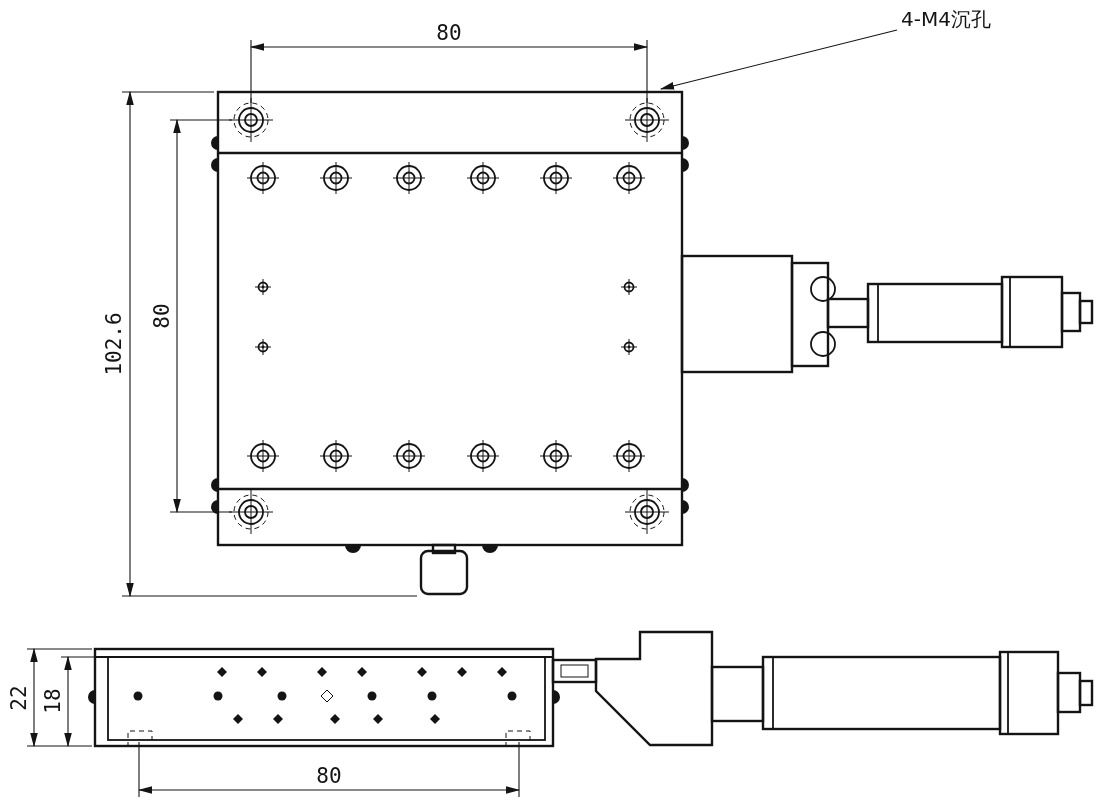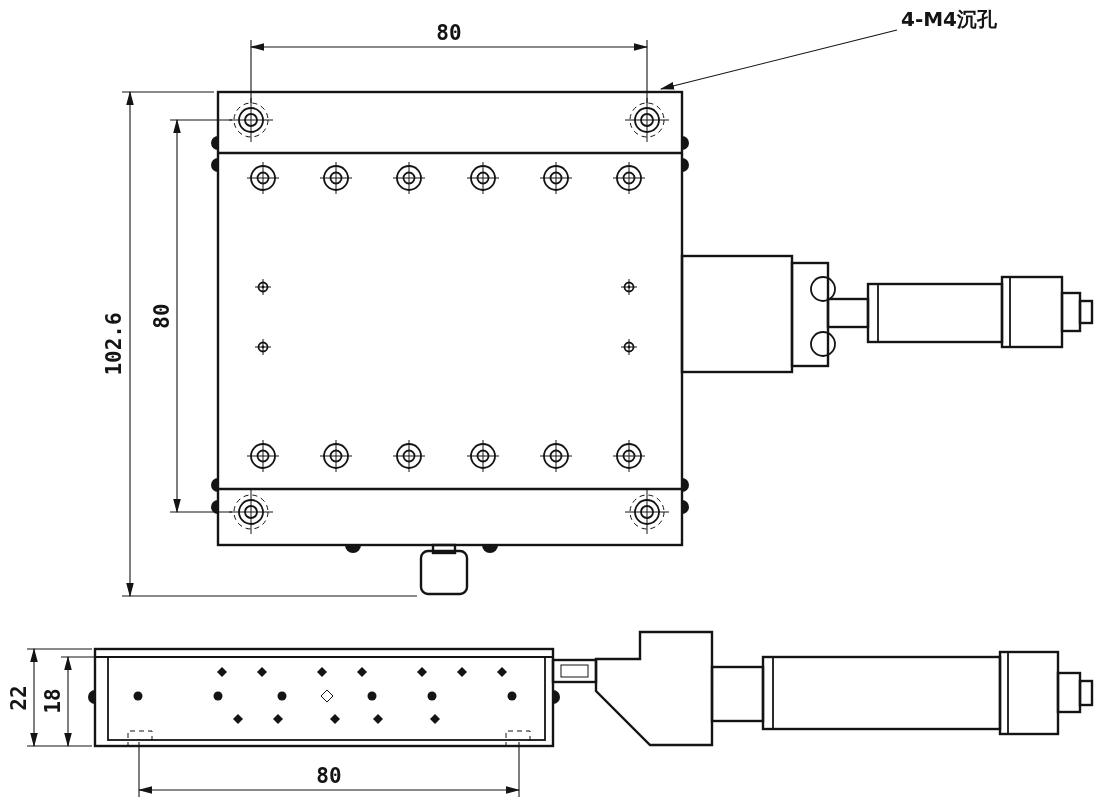--- a/index.html
+++ b/index.html
@@ -1,17 +1,17 @@
 <!DOCTYPE html>
 <html><head>
 <meta charset="utf-8">
 <title>drawing</title>
 <style>
   html,body{margin:0;padding:0;background:#ffffff;}
-  .frame{position:relative;width:1118px;height:812px;background:#ffffff;overflow:hidden;font-weight:bold;}
+  .frame{position:relative;width:1118px;height:812px;background:#ffffff;overflow:hidden;}
   svg{display:block;}
   .outline{fill:none;stroke:#141414;stroke-width:2.4;stroke-linejoin:miter;}
   .med{fill:none;stroke:#141414;stroke-width:1.8;}
   .thin{fill:none;stroke:#141414;stroke-width:1;}
   .dimline{fill:none;stroke:#141414;stroke-width:1.1;}
   .dashed{stroke-dasharray:5 4;}
   .dark{fill:#141414;stroke:none;}
   .dim-text{font-family:"DejaVu Sans Mono",monospace;font-size:21px;fill:#141414;}
   .callout-text{font-family:"DejaVu Sans",sans-serif;font-size:20px;fill:#141414;}
 </style>

